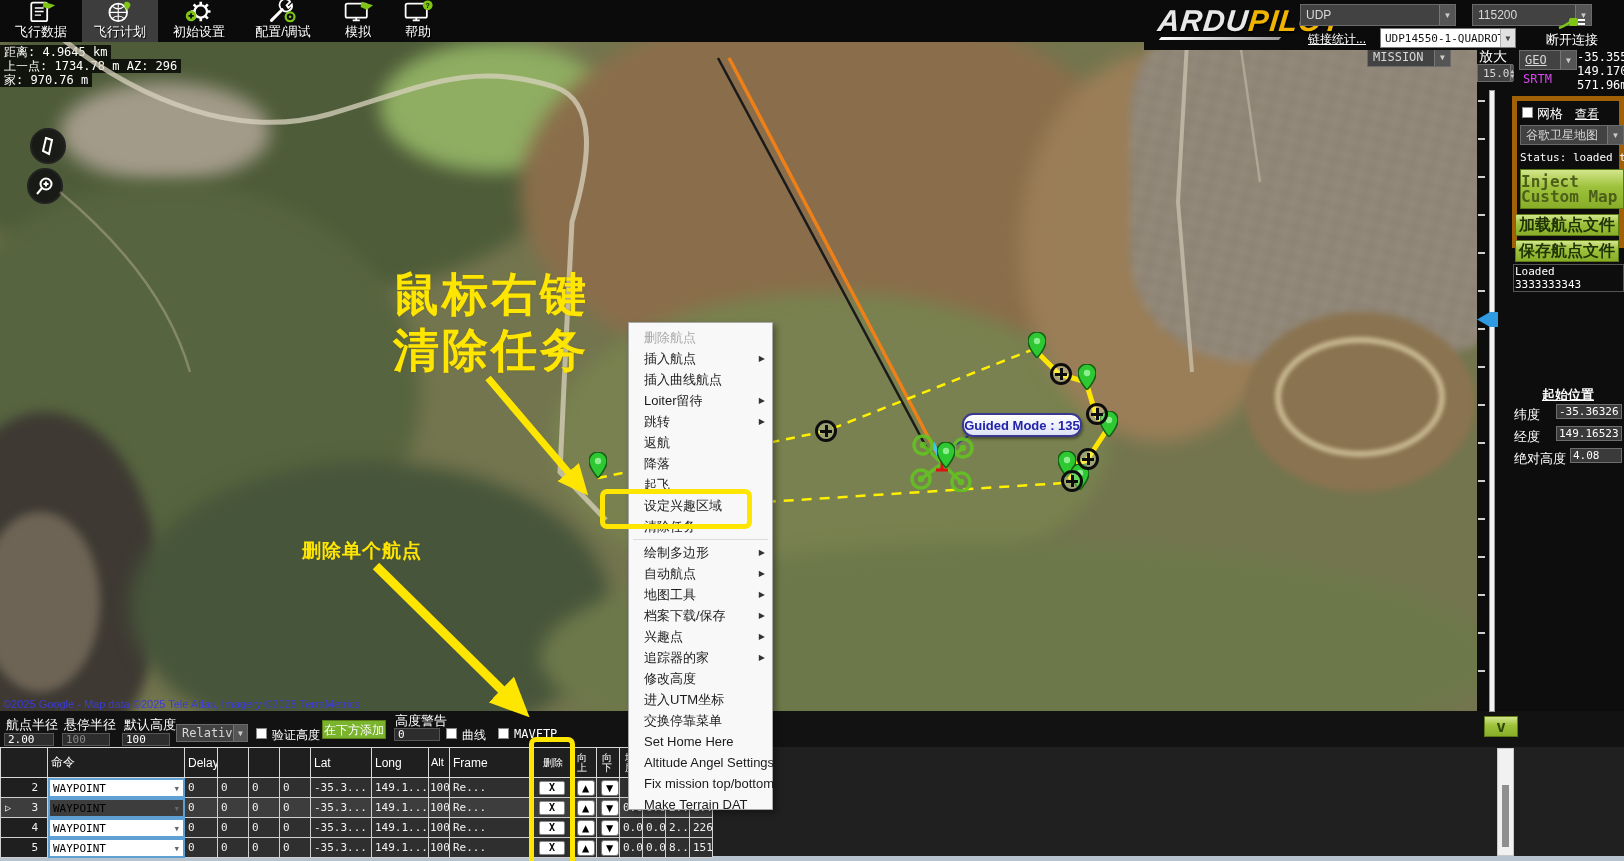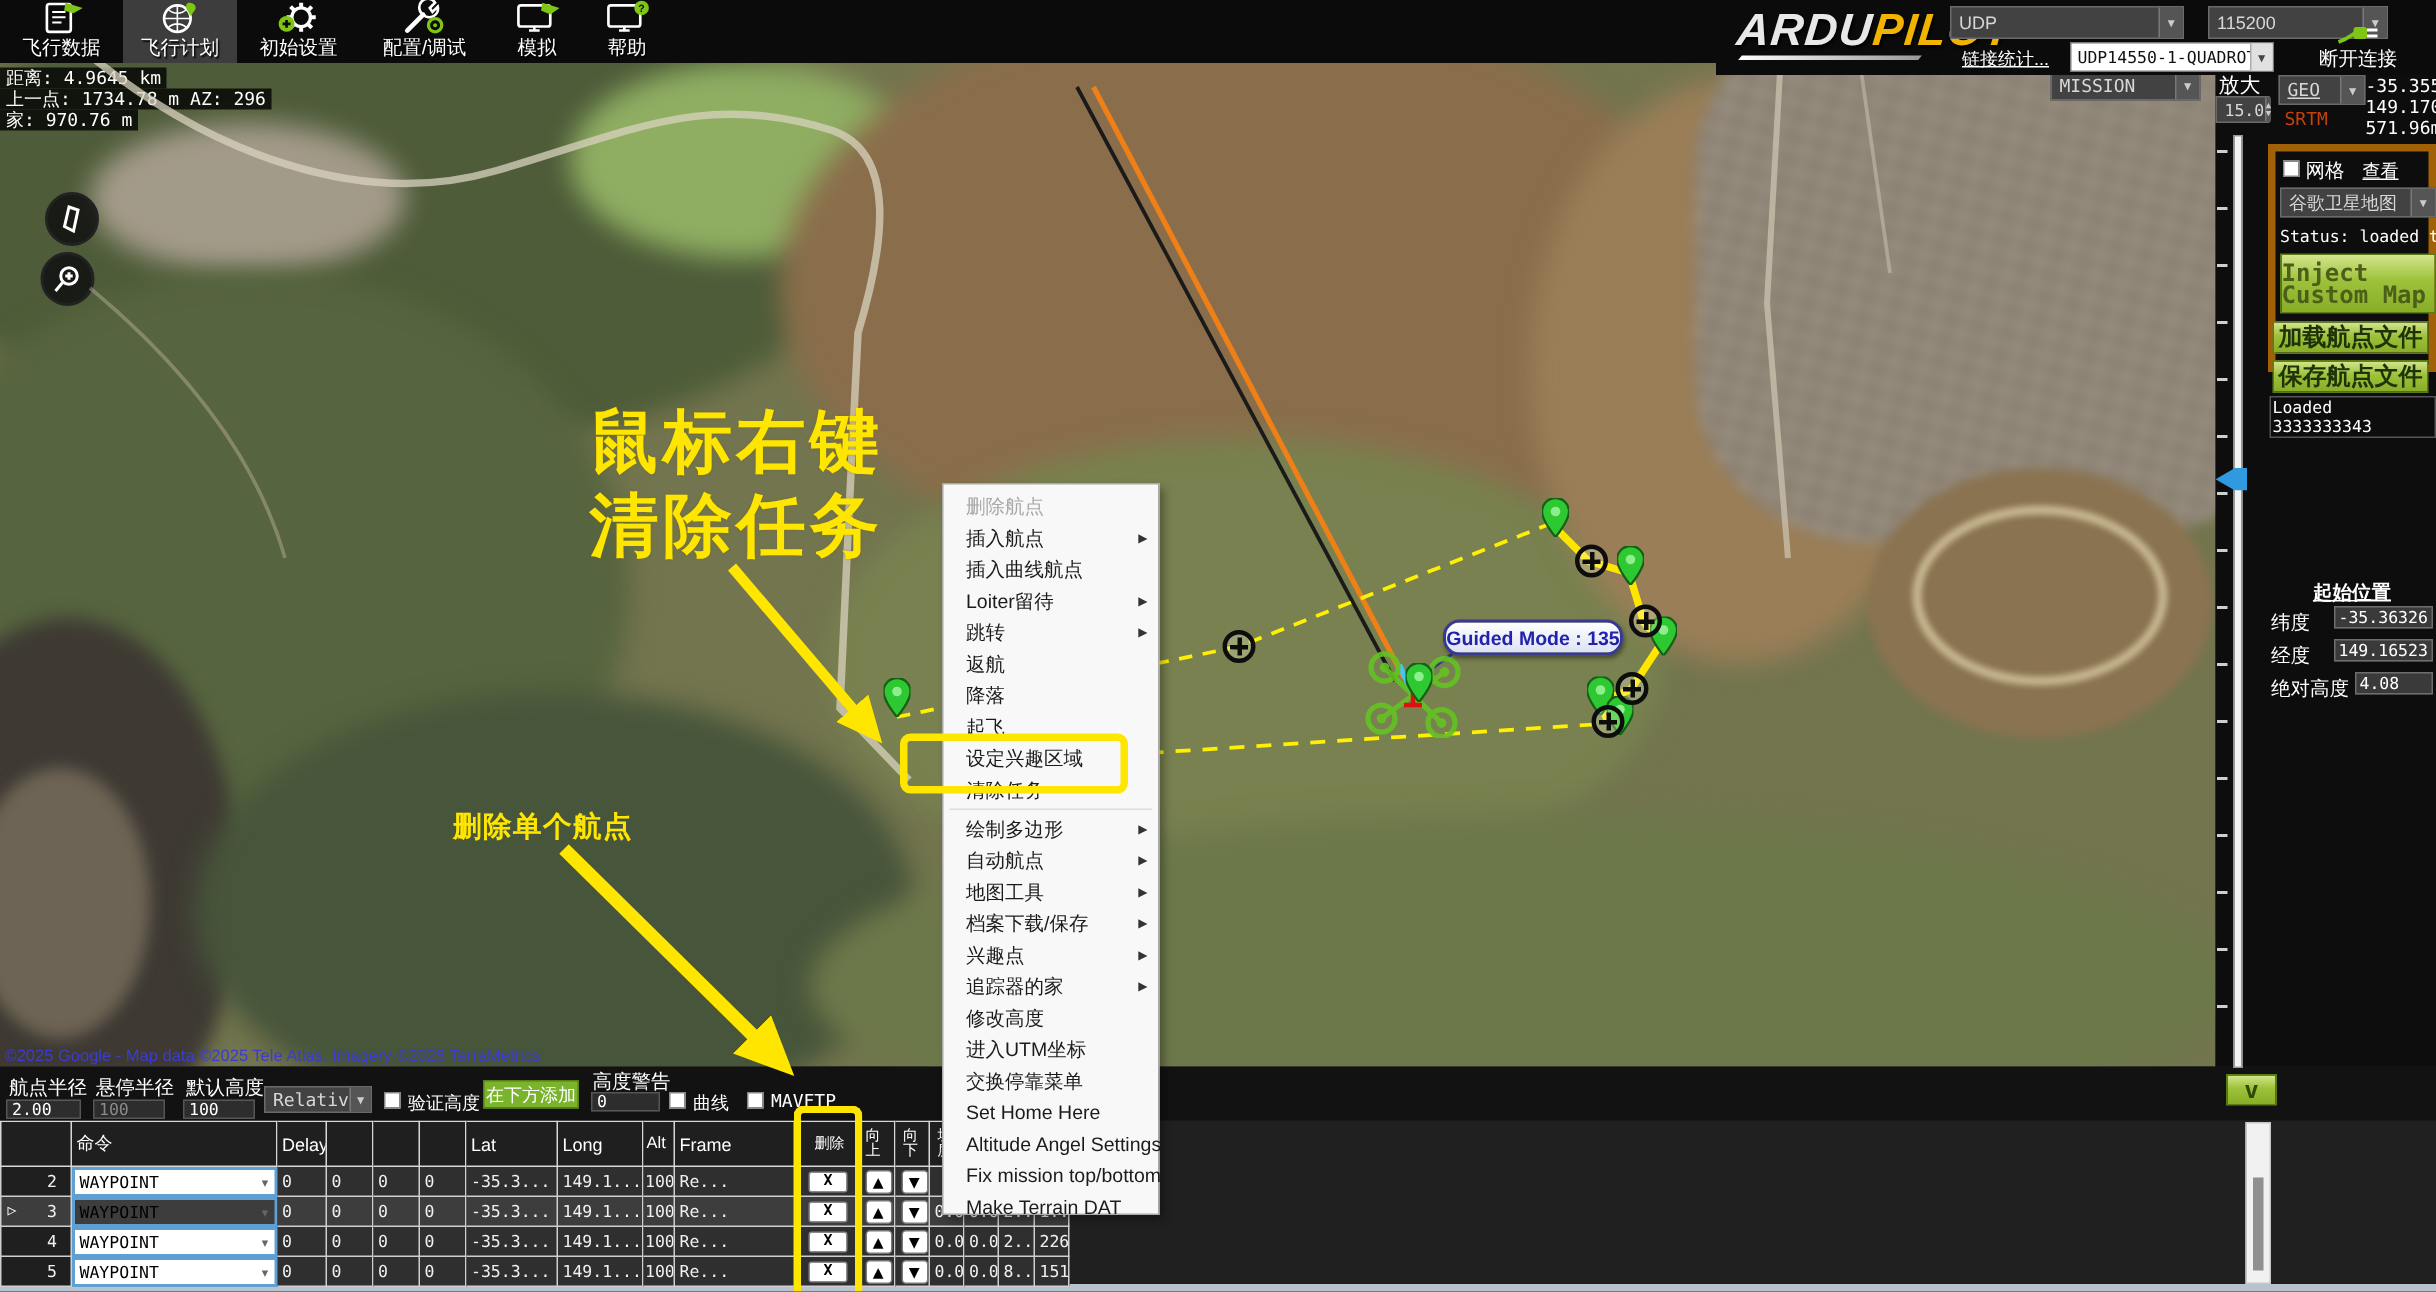--- a/index.html
+++ b/index.html
@@ -33,21 +33,21 @@
   .map-btn{position:absolute;width:36px;height:36px;border-radius:50%;background:rgba(15,15,15,.85);border:2px solid #222;display:flex;align-items:center;justify-content:center;cursor:pointer}
   .attribution{position:absolute;left:3px;top:656px;font-size:11px;color:#3c3ccf;white-space:nowrap}
   .pin{position:absolute;width:18px;height:26px;z-index:6}
   .cross-marker{position:absolute;width:22px;height:22px;border-radius:50%;border:3px solid #0d0d0d;background:rgba(255,255,210,.28);z-index:6}
   .cross-marker::before,.cross-marker::after{content:"";position:absolute;background:#0d0d0d}
   .cross-marker::before{left:50%;top:2px;bottom:2px;width:3px;margin-left:-1.5px}
   .cross-marker::after{top:50%;left:2px;right:2px;height:3px;margin-top:-1.5px}
   #tooltip{position:absolute;left:962px;top:371px;width:120px;height:24px;border-radius:11px;
     background:linear-gradient(#ffffff,#dde2f5);border:2px solid #39398f;z-index:8;
     display:flex;align-items:center;justify-content:center;font-size:13px;font-weight:bold;color:#2222aa;box-shadow:1px 2px 3px rgba(0,0,0,.4)}
-  #mission-dd{position:absolute;left:1367px;top:5px;width:100px;height:20px;z-index:9}
+  #mission-dd{position:absolute;left:1367px;top:5px;width:84px;height:20px;z-index:9}
 
   
   #panel{position:absolute;left:1477px;top:42px;width:158px;height:669px;background:#0d0d0d;z-index:15}
   .gbtn{background:linear-gradient(#d3e68c,#9dc13a 45%,#88ad28);border:1px solid #5c7b16;color:#1f3307;
     text-align:left;font-weight:bold;font-size:16px;display:flex;align-items:center;justify-content:center;cursor:pointer;font-family:"DejaVu Sans Mono",monospace}
   .groupbox{position:absolute;border:5px solid #a16207}
   .cb{width:11px;height:11px;background:#fff;border:1px solid #888;display:inline-block;vertical-align:-1px}
   .pinput{background:#3a3a3a;border:1px solid #6e6e6e;color:#fff;font-size:11px;padding:0 2px;overflow:hidden;white-space:nowrap}
   #zoom-ticks{position:absolute;left:1478px;top:100px;width:7px;height:604px;z-index:16;
     background:repeating-linear-gradient(to bottom,#cfcfcf 0 2px,transparent 2px 38px)}
@@ -304,21 +304,21 @@
 <div id="panel">
   <div class="abs" style="left:2px;top:6px;font-size:14px;color:#fff">放大</div>
   <div class="abs dd-dark mono" style="left:0;top:22px;width:36px;height:18px;font-size:11px">
     <span>15.0</span>
     <span class="arr" style="font-size:6px;flex-direction:column;line-height:5px">▲<br>▼</span>
   </div>
   <div class="abs dd-dark mono" style="left:42px;top:8px;width:58px;height:20px;font-size:12px">
     <span style="text-decoration:underline">GEO</span>
     <span class="arr">▼</span>
   </div>
-  <div class="abs mono" style="left:46px;top:30px;font-size:12px;color:#c2410c">SRTM</div>
+  <div class="abs mono" style="left:46px;top:30px;font-size:12px;color:#d946ef">SRTM</div>
   <div class="abs mono" style="left:100px;top:8px;font-size:12px;color:#fff">-35.3559</div>
   <div class="abs mono" style="left:100px;top:22px;font-size:12px;color:#fff">149.1709</div>
   <div class="abs mono" style="left:100px;top:36px;font-size:12px;color:#fff">571.96m</div>
 
   <div class="groupbox" style="left:35px;top:54px;width:112px;height:152px">
     <span class="cb" style="position:absolute;left:5px;top:6px"></span>
     <span class="abs" style="left:20px;top:4px;font-size:13px;color:#fff">网格</span>
     <span class="abs link" style="left:58px;top:5px;font-size:12px">查看KML</span>
     <div class="dd-dark abs" style="left:3px;top:24px;width:104px;height:20px;font-size:12px">
       <span style="white-space:nowrap;overflow:hidden">谷歌卫星地图</span>

